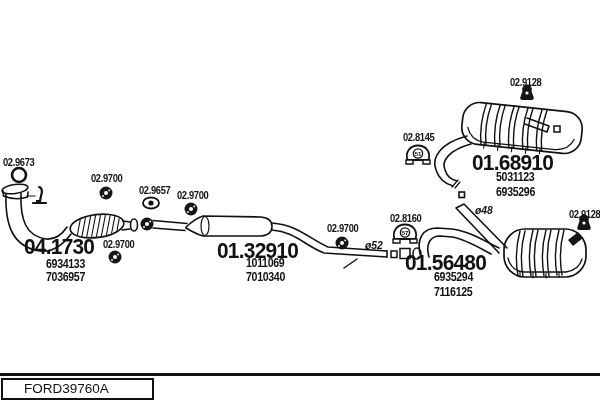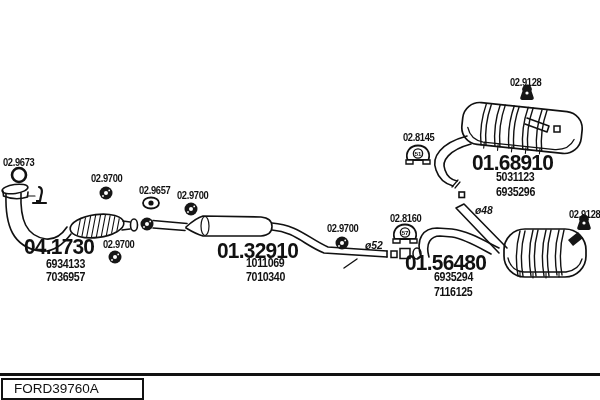--- a/index.html
+++ b/index.html
@@ -6,21 +6,21 @@
   #stage{position:relative;width:600px;height:400px;background:#fff;overflow:hidden;
          font-family:"Liberation Sans",sans-serif;color:#111;}
   #art{position:absolute;left:0;top:0;}
   .lbl{position:absolute;white-space:nowrap;transform-origin:left top;}
   .sm{font-weight:bold;font-size:11px;letter-spacing:-0.4px;transform:scaleX(.85);}
   .big{font-weight:bold;font-size:22px;letter-spacing:-0.8px;transform:scaleX(.95);}
   .oe{font-weight:bold;font-size:12.5px;letter-spacing:-0.4px;transform:scaleX(.85);}
   .dia{font-weight:bold;font-style:italic;font-size:11.5px;transform:scaleX(.9);}
   #bottom-rule{position:absolute;left:0;top:373px;width:600px;height:3px;background:#111;}
   #footer-box{position:absolute;left:1px;top:378px;width:128px;height:18px;border:2px solid #111;
-              background:#fff;font-size:13.5px;line-height:18px;padding-left:11px;}
+              background:#fff;font-size:13.5px;line-height:18px;padding-left:21px;}
 </style>
 </head>
 <body>
 
 <div id="stage">
 
   <svg id="art" width="600" height="400" viewBox="0 0 600 400" fill="none" stroke="#111" stroke-width="1.6" stroke-linecap="round">
     <defs>
       <g id="clampring">
         <circle r="6.5" fill="#161616" stroke="none"></circle>

